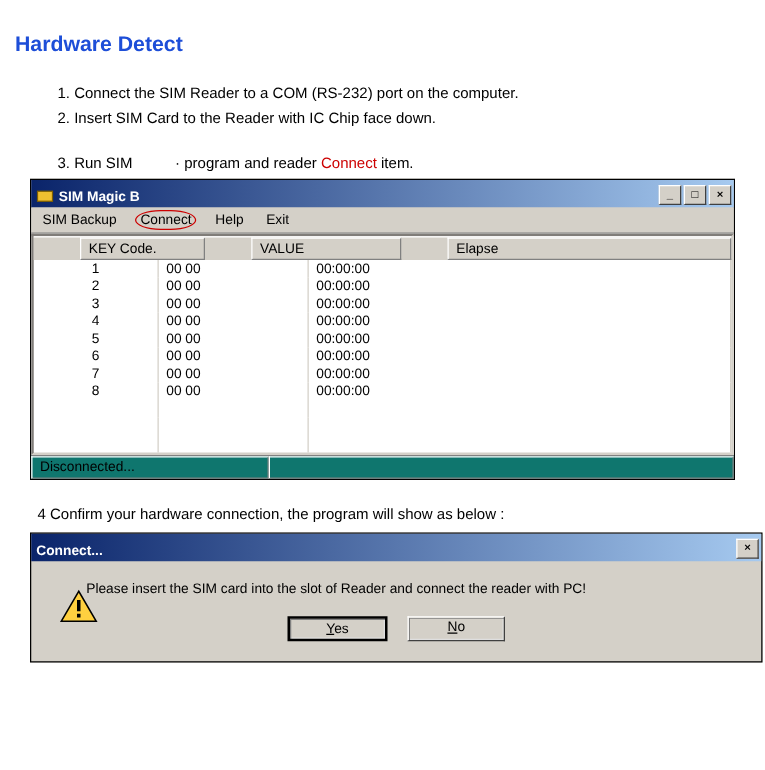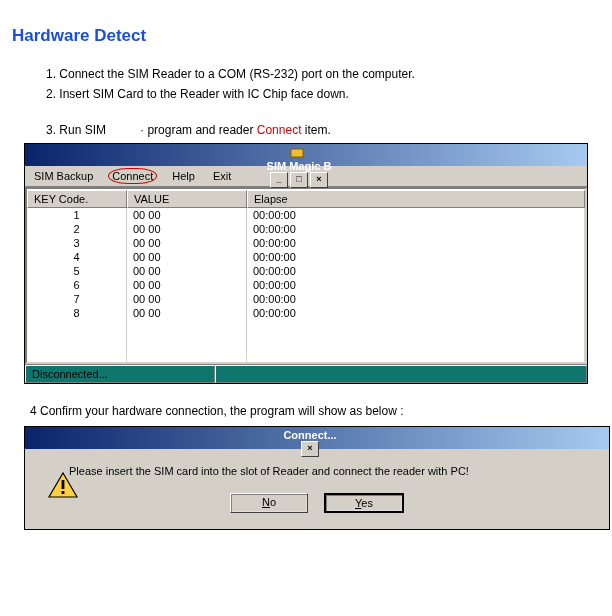--- a/index.html
+++ b/index.html
@@ -33,28 +33,27 @@
 
   
   .window {
     margin: 4px 14px 20px 14px;
     border: 1px solid #000;
     background: #d4d0c8;
     font-size: 11px;
   }
   .titlebar {
     display: flex;
-    align-items: center;
+    align-items: flex-end;
     background: linear-gradient(90deg, #0a246a 0%, #a6caf0 100%);
     color: #fff;
     font-weight: bold;
-    padding: 2px 18px 2px 4px;
+    padding: 2px 2px 2px 4px;
     height: 18px;
     font-size: 11px;
-    flex-direction: column;
   }
   .titlebar .icon-slot {
     width: 14px;
     height: 14px;
     margin-right: 4px;
     display: inline-flex;
     align-items: center;
     justify-content: center;
   }
   .title-text { flex: 1; }
@@ -94,20 +93,21 @@
     display: flex;
     background: #d4d0c8;
     border-top: 1px solid #fff;
   }
   .header-cell {
     border: 1px solid #fff;
     border-right-color: #808080;
     border-bottom-color: #808080;
     padding: 2px 6px;
     box-sizing: border-box;
+    margin-left: 37px;
   }
   .col-key { width: 100px; }
   .col-value { width: 120px; }
   .col-elapse { flex: 1; }
 
   .grid-body {
     background: #fff;
     border: 2px inset #d4d0c8;
     min-height: 168px;
   }
@@ -301,16 +301,16 @@
     <span class="warn-icon">
       <svg width="32" height="28">
         <polygon points="16,2 30,26 2,26" fill="#ffd040" stroke="#000" stroke-width="1.2"></polygon>
         <rect x="14.6" y="9" width="2.8" height="9" fill="#000"></rect>
         <rect x="14.6" y="20" width="2.8" height="3" fill="#000"></rect>
       </svg>
     </span>
     <div class="dialog-msg">Please insert the SIM card into the slot of Reader and connect the reader with PC!</div>
   </div>
   <div class="dialog-btns">
+    <div class="btn default"><u>Y</u><span>es</span></div>
     <div class="btn"><u>N</u><span>o</span></div>
-    <div class="btn default"><u>Y</u><span>es</span></div>
   </div>
 </div>
 
 </body></html>

